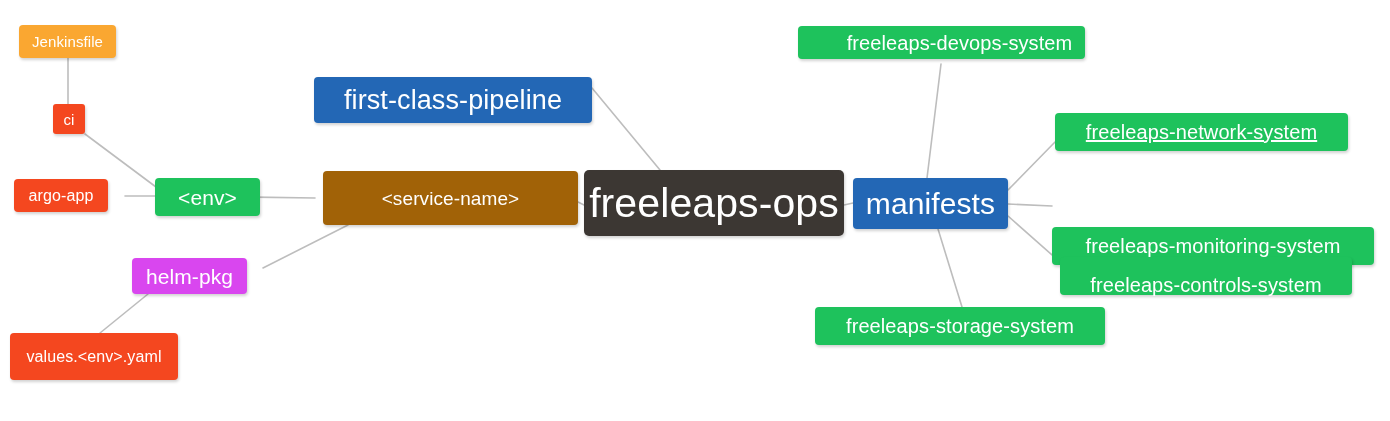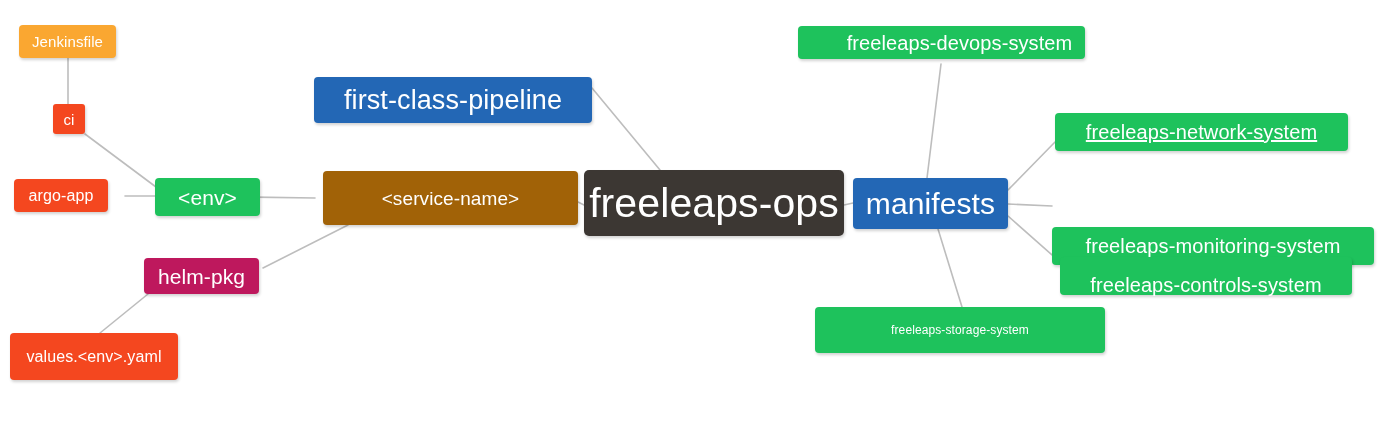--- a/index.html
+++ b/index.html
@@ -74,21 +74,21 @@
       </div>
       <div class="node" style="left: 314px; top: 37px; width: 278px; height: 46px; background: rgb(35, 103, 181); border-radius: 4px; font-size: 27px; margin-top: 40px;">
         <span class="node-label">first-class-pipeline</span>
       </div>
       <div class="node" style="left: 853px; top: 178px; width: 155px; height: 51px; background: rgb(35, 103, 181); border-radius: 4px; font-size: 30px;">
         <span class="node-label">manifests</span>
       </div>
       <div class="node" style="left: 155px; top: 178px; width: 105px; height: 38px; background: rgb(30, 194, 92); border-radius: 4px; font-size: 21px;">
         <span class="node-label">&lt;env&gt;</span>
       </div>
-      <div class="node" style="left: 144px; top: 258px; width: 115px; height: 36px; background: #be185d; border-radius: 4px; font-size: 21px;">
+      <div class="node" style="left: 132px; top: 258px; width: 115px; height: 36px; background: #d946ef; border-radius: 4px; font-size: 21px;">
         <span class="node-label">helm-pkg</span>
       </div>
       <div class="node" style="left: 53px; top: 104px; width: 32px; height: 30px; background: rgb(244, 71, 31); border-radius: 3px; font-size: 15px;">
         <span class="node-label">ci</span>
       </div>
       <div class="node" style="left: 19px; top: 25px; width: 97px; height: 33px; background: rgb(250, 167, 49); border-radius: 4px; font-size: 15px;">
         <span class="node-label">Jenkinsfile</span>
       </div>
       <div class="node" style="left: 14px; top: 179px; width: 94px; height: 33px; background: rgb(244, 71, 31); border-radius: 4px; font-size: 16px;">
         <span class="node-label">argo-app</span>
@@ -101,17 +101,17 @@
       </div>
       <div class="node" style="left: 1055px; top: 113px; width: 293px; height: 38px; background: rgb(30, 194, 92); border-radius: 4px; font-size: 20px; text-decoration: underline;">
         <span class="node-label">freeleaps-network-system</span>
       </div>
       <div class="node" style="left: 1052px; top: 187px; width: 322px; height: 38px; background: rgb(30, 194, 92); border-radius: 4px; font-size: 20px; margin-top: 40px;">
         <span class="node-label">freeleaps-monitoring-system</span>
       </div>
       <div class="node" style="left: 1060px; top: 257px; width: 292px; height: 38px; background: rgb(30, 194, 92); border-radius: 4px; font-size: 20px; align-items: flex-end;">
         <span class="node-label">freeleaps-controls-system</span>
       </div>
-      <div class="node" style="left: 815px; top: 307px; width: 290px; height: 46px; background: rgb(30, 194, 92); border-radius: 4px; font-size: 12px;">
+      <div class="node" style="left: 815px; top: 307px; width: 290px; height: 38px; background: rgb(30, 194, 92); border-radius: 4px; font-size: 20px;">
         <span class="node-label">freeleaps-storage-system</span>
       </div>
     </div>
 </div>
 
 </body></html>

